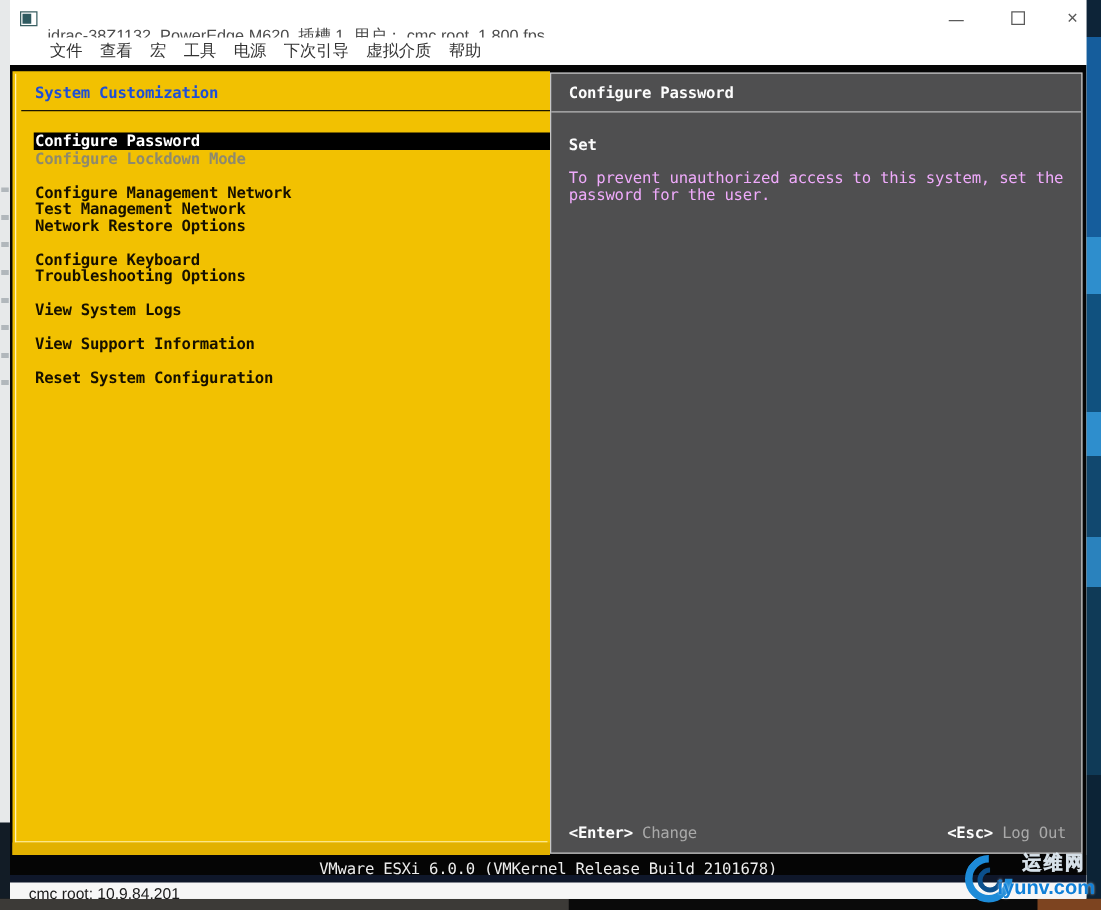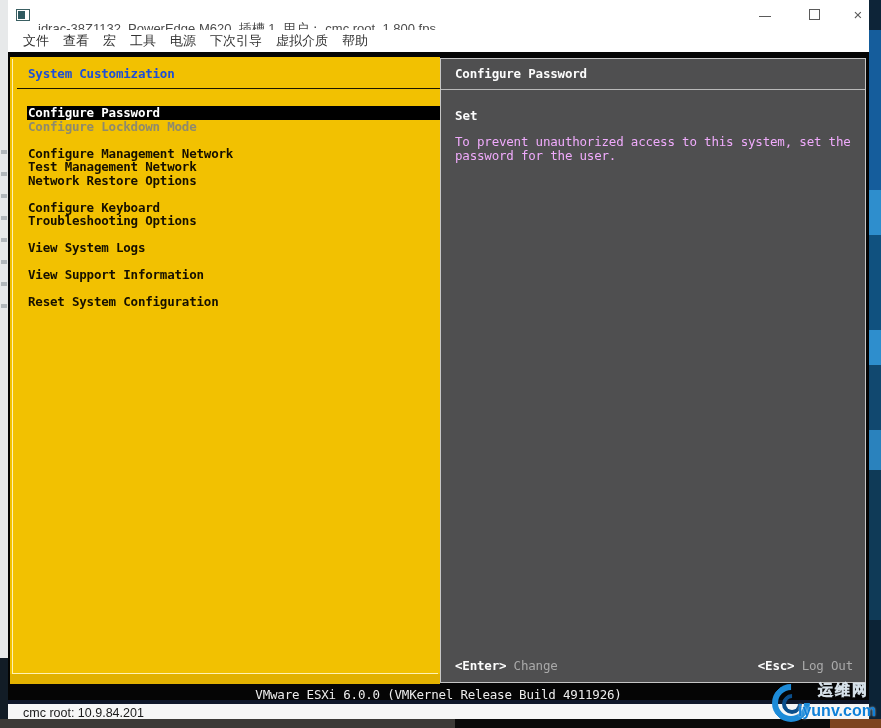--- a/index.html
+++ b/index.html
@@ -27,21 +27,21 @@
     border:1px solid #3a5f62;box-sizing:border-box;}
   .app-icon i{position:absolute;left:1px;top:1px;width:7px;height:8px;background:#2f5a60;display:block;}
   .title-text{position:absolute;left:30px;top:7px;font-size:13px;color:#4b4b4b;white-space:nowrap;margin-top:13px;}
   .ctl{position:absolute;top:0;width:34px;height:30px;text-align:center;color:#5a5a5a;cursor:pointer;}
   .ctl-min{left:740px;} .ctl-max{left:790px;} .ctl-close{left:833px;font-size:15px;line-height:30px;}
   .ctl-min b{position:absolute;left:11px;top:16px;width:12px;height:1px;background:#5a5a5a;}
   .ctl-max b{position:absolute;left:11px;top:9px;width:11px;height:11px;
     border:1px solid #5a5a5a;box-sizing:border-box;}
 
   .menubar{position:absolute;left:0;top:30px;width:100%;height:22px;background:#ffffff;
-    display:flex;align-items:center;padding-left:15px;gap:14px;box-sizing:border-box;}
+    display:flex;align-items:center;padding-left:32px;gap:14px;box-sizing:border-box;}
   .menubar span{font-size:13px;color:#333;cursor:pointer;white-space:nowrap;}
 
   
   .console{position:absolute;left:0;top:52px;width:861px;height:648px;background:#050505;
     font-family:"DejaVu Sans Mono","Liberation Mono",monospace;}
 
   .pane-yellow{position:absolute;left:2px;top:5px;width:430px;height:627px;background:#f2c101;}
   .py-inner-line-b{position:absolute;left:2px;bottom:10px;right:2px;height:1px;background:#fff2b4;}
   .py-inner-line-l{position:absolute;left:2px;top:2px;bottom:10px;width:1px;background:#fff2b4;}
   .py-gold{position:absolute;left:0;bottom:0;width:100%;height:10px;background:#e2b100;}
@@ -69,21 +69,21 @@
   .pg-footer .lab{color:#a9a9a9;}
   .foot-left{position:absolute;left:0;top:0;white-space:nowrap;}
   .foot-right{position:absolute;right:0;top:0;white-space:nowrap;}
 
   .version-bar{position:absolute;left:0;bottom:0;width:100%;height:16px;background:#050505;
     text-align:center;}
   .version-bar span{font-size:12.5px;line-height:16px;color:#ececec;letter-spacing:-0.2px;}
 
   
   .statusbar{position:absolute;left:0;top:700px;width:861px;height:19px;background:#f6f6f6;
-    border-top:4px solid #0f172a;box-sizing:border-box;}
+    border-top:6px solid #0f172a;box-sizing:border-box;}
   .statusbar span{position:absolute;left:15px;top:2px;font-size:12.5px;color:#1b1b1b;}
 
   
   .logo{position:absolute;left:770px;top:678px;width:104px;height:50px;z-index:20;pointer-events:none;}
   .logo .arc1{position:absolute;left:2px;top:6px;width:38px;height:38px;border-radius:50%;
     border:6px solid #1d8bd8;border-right-color:transparent;transform:rotate(-45deg);
     box-sizing:border-box;}
   .logo .arc2{position:absolute;left:12px;top:16px;width:20px;height:20px;border-radius:50%;
     border:4px solid #0b4f8c;border-right-color:transparent;transform:rotate(-45deg);
     box-sizing:border-box;}
@@ -172,21 +172,21 @@
             <span class="lab">Change</span>
           </div>
           <div class="foot-right">
             <span class="key">&lt;Esc&gt;</span>
             <span class="lab">Log Out</span>
           </div>
         </div>
       </div>
 
       <div class="version-bar">
-        <span>VMware ESXi 6.0.0 (VMKernel Release Build 4911926)</span>
+        <span>VMware ESXi 6.0.0 (VMKernel Release Build 2101678)</span>
       </div>
     </div>
 
     <div class="statusbar">
       <span>cmc root: 10.9.84.201</span>
     </div>
   </div>
 
   <div class="logo">
     <div class="arc1"></div>

